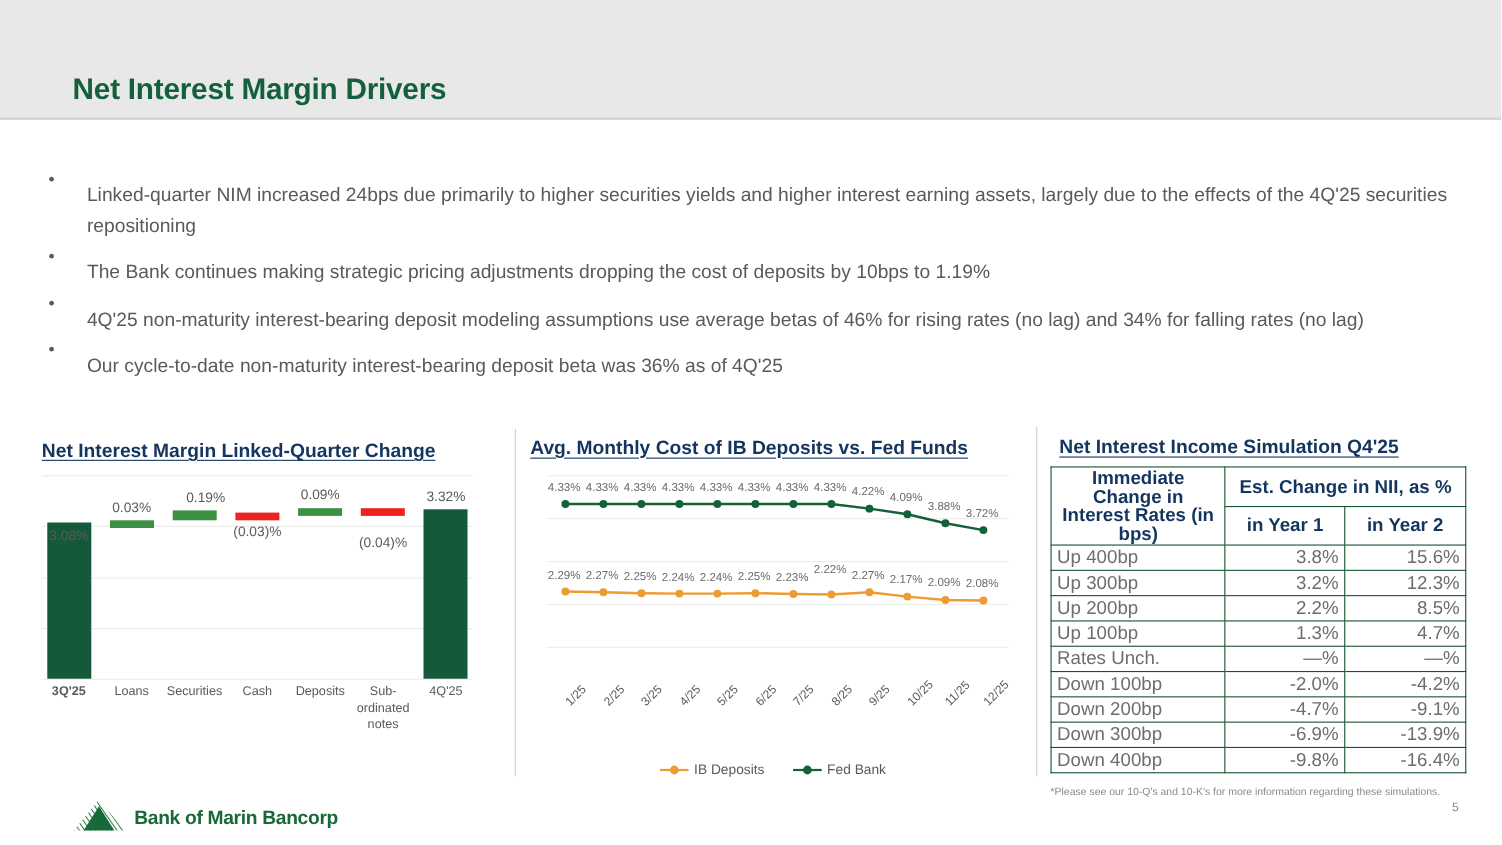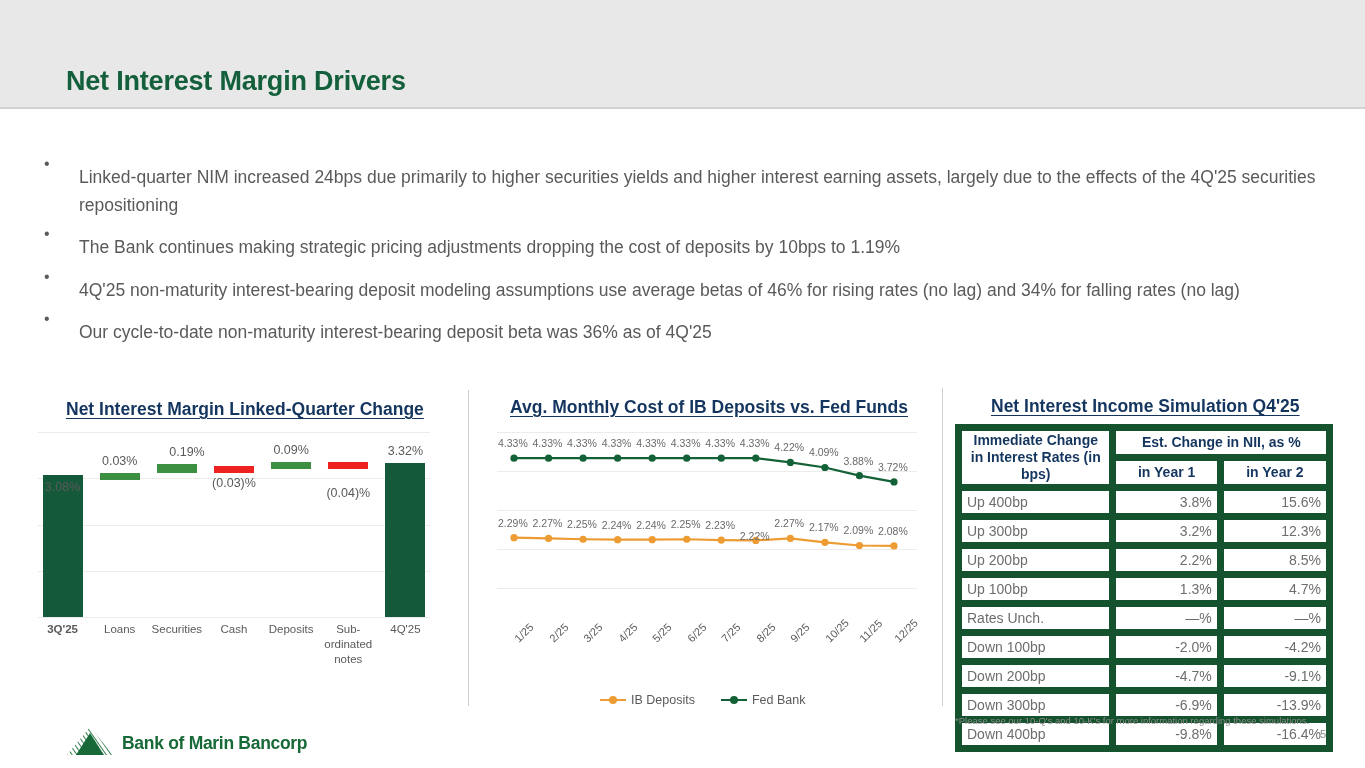--- a/index.html
+++ b/index.html
@@ -27,21 +27,21 @@
   .bullet .dot{width:35px;flex:0 0 35px;text-align:left;padding-left:6px;
     font-size:16px;line-height:27.5px;color:#5a5a5a;}
   .bullet .btext{flex:1 1 auto;margin-top:14px;}
   
   .vdiv{position:absolute;width:1px;background:#cfcfcf;}
   #vdiv1{left:468px;top:390px;height:316px;}
   #vdiv2{left:942px;top:388px;height:318px;}
   
   .panel-title{
     position:absolute;font-size:17.5px;font-weight:bold;color:#13355e;
-    text-decoration:underline;text-underline-offset:3px;white-space:nowrap;margin-left:28px;
+    text-decoration:underline;text-underline-offset:3px;white-space:nowrap;
   }
   #title-waterfall{left:38px;top:399px;}
   #title-line{left:482px;top:397px;}
   #title-table{left:963px;top:396px;}
   
   #waterfall{position:absolute;left:34px;top:432px;width:400px;height:185px;}
   #waterfall .grid{position:absolute;left:4px;width:392px;height:1px;background:#ebebeb;}
   #waterfall .bar{position:absolute;}
   #waterfall .lbl{
     position:absolute;font-size:12.5px;color:#5a5a5a;white-space:nowrap;text-align:center;
@@ -65,21 +65,21 @@
     position:absolute;left:600px;top:690px;width:330px;height:20px;
     display:flex;align-items:center;gap:26px;font-size:12.5px;color:#5a5a5a;
   }
   .legend .item{display:flex;align-items:center;gap:5px;}
   .legend .swatch{display:inline-block;width:26px;height:11px;position:relative;}
   .legend .swatch i{position:absolute;left:0;top:4px;width:26px;height:2.5px;display:block;}
   .legend .swatch b{position:absolute;left:9px;top:1.5px;width:8px;height:8px;border-radius:50%;display:block;}
   
   #nii-table{position:absolute;left:955px;top:424px;border-collapse:collapse;width:378px;}
   #nii-table th,#nii-table td{
-    border:7px solid #14532d;font-size:14px;padding:1px 5px;
+    border:1px solid #14532d;font-size:17px;padding:1px 5px;
   }
   #nii-table th{color:#13355e;font-weight:bold;text-align:center;line-height:17px;}
   #nii-table td.rowlab{color:#6d6d6d;text-align:left;font-weight:normal;}
   #nii-table td.val{color:#6d6d6d;text-align:right;}
   #nii-table td{height:20px;}
   .footnote{
     position:absolute;left:955px;top:715px;font-size:9.5px;color:#8a8a8a;white-space:nowrap;
   }
   .pagenum{position:absolute;left:1320px;top:728px;font-size:11px;color:#8a8a8a;}
   
@@ -191,21 +191,21 @@
       <circle cx="362.45454545454544" cy="43.68000000000001" r="3.6" fill="#136137"></circle>
       <circle cx="397" cy="49.91999999999999" r="3.6" fill="#136137"></circle>
     </svg>
     <div class="pt-label" style="left: 1px; top: 84.69px;">2.29%</div>
     <div class="pt-label" style="left: 35.5455px; top: 85.47px;">2.27%</div>
     <div class="pt-label" style="left: 70.0909px; top: 86.25px;">2.25%</div>
     <div class="pt-label" style="left: 104.636px; top: 86.64px;">2.24%</div>
     <div class="pt-label" style="left: 139.182px; top: 86.64px;">2.24%</div>
     <div class="pt-label" style="left: 173.727px; top: 86.25px;">2.25%</div>
     <div class="pt-label" style="left: 208.273px; top: 87.03px;">2.23%</div>
-    <div class="pt-label" style="left: 242.818px; top: 98px;">2.22%</div>
+    <div class="pt-label" style="left: 242.818px; top: 80px;">2.22%</div>
     <div class="pt-label" style="left: 277.364px; top: 85.47px;">2.27%</div>
     <div class="pt-label" style="left: 311.909px; top: 89.37px;">2.17%</div>
     <div class="pt-label" style="left: 346.455px; top: 92.49px;">2.09%</div>
     <div class="pt-label" style="left: 381px; top: 92.88px;">2.08%</div>
     <div class="pt-label" style="left: 1px; top: 5.13px;">4.33%</div>
     <div class="pt-label" style="left: 35.5455px; top: 5.13px;">4.33%</div>
     <div class="pt-label" style="left: 70.0909px; top: 5.13px;">4.33%</div>
     <div class="pt-label" style="left: 104.636px; top: 5.13px;">4.33%</div>
     <div class="pt-label" style="left: 139.182px; top: 5.13px;">4.33%</div>
     <div class="pt-label" style="left: 173.727px; top: 5.13px;">4.33%</div>

